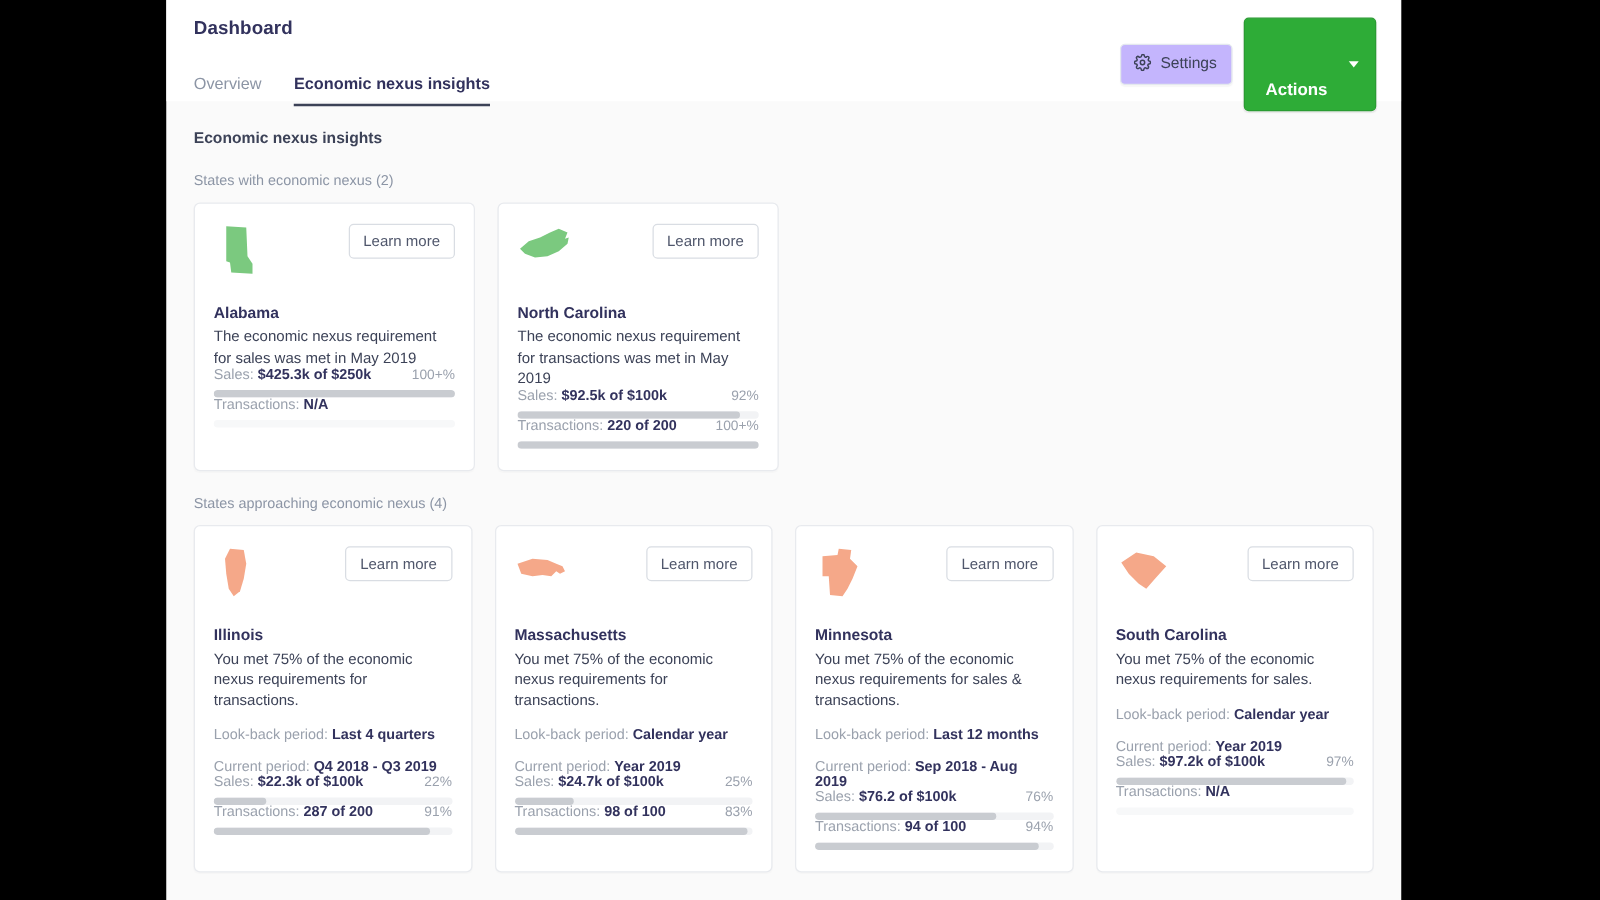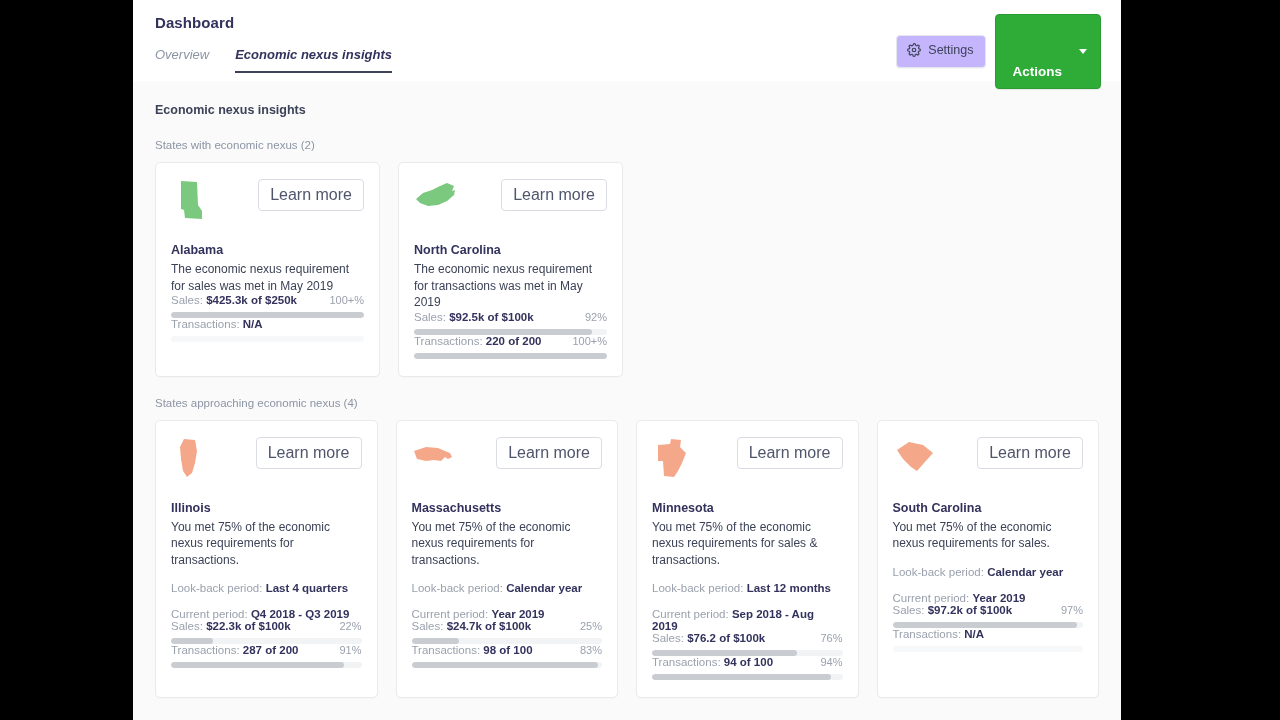--- a/index.html
+++ b/index.html
@@ -48,21 +48,21 @@
   .btn-actions .lbl { padding: 9px 12px 9px 16px; margin-top: 40px; }
   .btn-actions .caret {
     padding: 9px 13px 9px 5px; display: flex; align-items: center;
   }
   .caret-tri {
     width: 0; height: 0;
     border-left: 4.5px solid transparent;
     border-right: 4.5px solid transparent;
     border-top: 5px solid #fff;
   }
-  .tabs { display: flex; gap: 26px; margin-top: 16px; font-style: italic; }
+  .tabs { display: flex; gap: 26px; margin-top: 28px; }
   .tab {
     font-size: 13px; color: #8c95a5; padding-bottom: 9px;
     border-bottom: 2px solid transparent; cursor: pointer;
   }
   .tab.active { color: #32325d; font-weight: 600; border-bottom-color: #3c4257; }
 
   .content { padding: 22px 22px 0 22px; }
   .section-title {
     font-size: 12.5px; font-weight: 700; color: #3c4257; margin-bottom: 22px;
   }
@@ -76,21 +76,21 @@
     border: 1px solid #e8eaee;
     border-radius: 5px;
     padding: 16px 15px 17px 15px;
     box-shadow: 0 1px 1px rgba(0,0,0,.02);
   }
   .card-top { display: flex; justify-content: space-between; align-items: flex-start; height: 44px; }
   .state-icon { width: 42px; height: 42px; }
   .state-icon svg { display: block; }
   .btn-learn {
     background: #fff; border: 1px solid #d9dde3; border-radius: 4px;
-    font-size: 16px; color: #4f566b; padding: 6px 11px;
+    font-size: 12px; color: #4f566b; padding: 6px 11px;
     cursor: pointer; white-space: nowrap;
   }
   .state-name {
     font-size: 12.5px; font-weight: 700; color: #32325d;
     margin-top: 20px; margin-bottom: 4px;
   }
   .state-desc {
     font-size: 12px; color: #3c4257; line-height: 1.38;
   }
   .meta { font-size: 11.5px; color: #9aa1ad; margin-top: 14px; }

